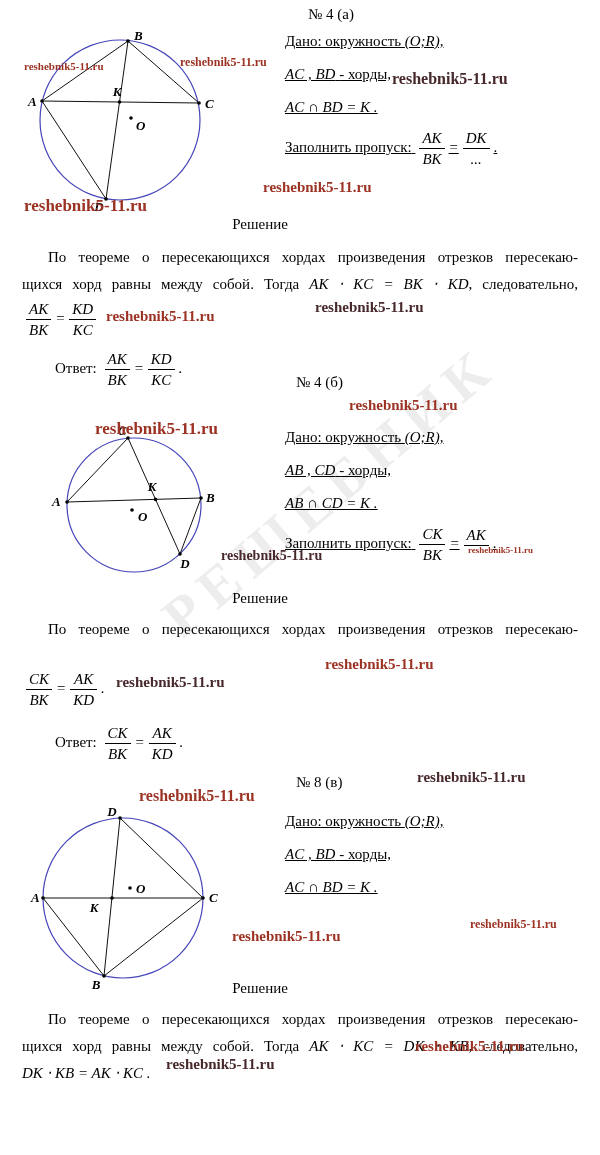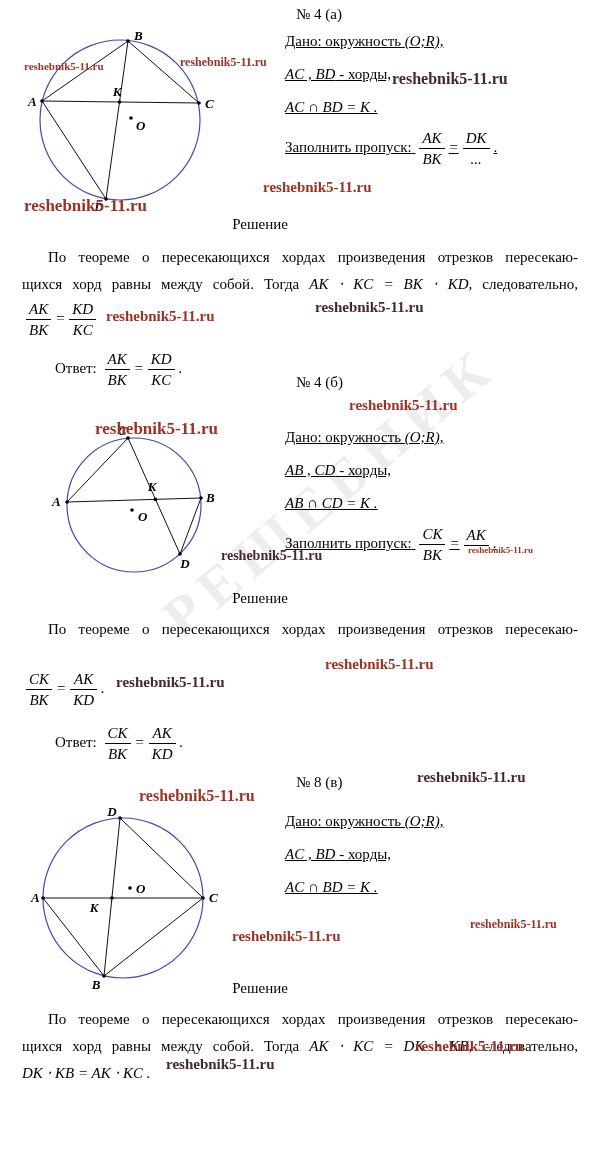--- a/index.html
+++ b/index.html
@@ -29,21 +29,21 @@
   .circ{fill:none;stroke:#4545b8;stroke-width:1.2;}
   .dot{fill:#000;}
 </style>
 </head>
 <body>
 
 <div class="page">
 
   <div class="ghost">РЕШЕБНИК</div>
 
-  <div class="hdr" style="left:296px;top:6px;">№ 4 (а)</div>
+  <div class="hdr" style="left:308px;top:6px;">№ 4 (а)</div>
 
   <svg style="left:25px;top:28px;" width="195" height="184" viewBox="0 0 195 184">
     <circle class="circ" cx="95" cy="92" r="80"></circle>
     <line class="ln" x1="17" y1="73" x2="174" y2="75"></line>
     <line class="ln" x1="103" y1="13" x2="81" y2="171"></line>
     <line class="ln" x1="17" y1="73" x2="103" y2="13"></line>
     <line class="ln" x1="103" y1="13" x2="174" y2="75"></line>
     <line class="ln" x1="17" y1="73" x2="81" y2="171"></line>
     <circle class="dot" cx="17" cy="73" r="1.8"></circle>
     <circle class="dot" cx="103" cy="13" r="1.8"></circle>

